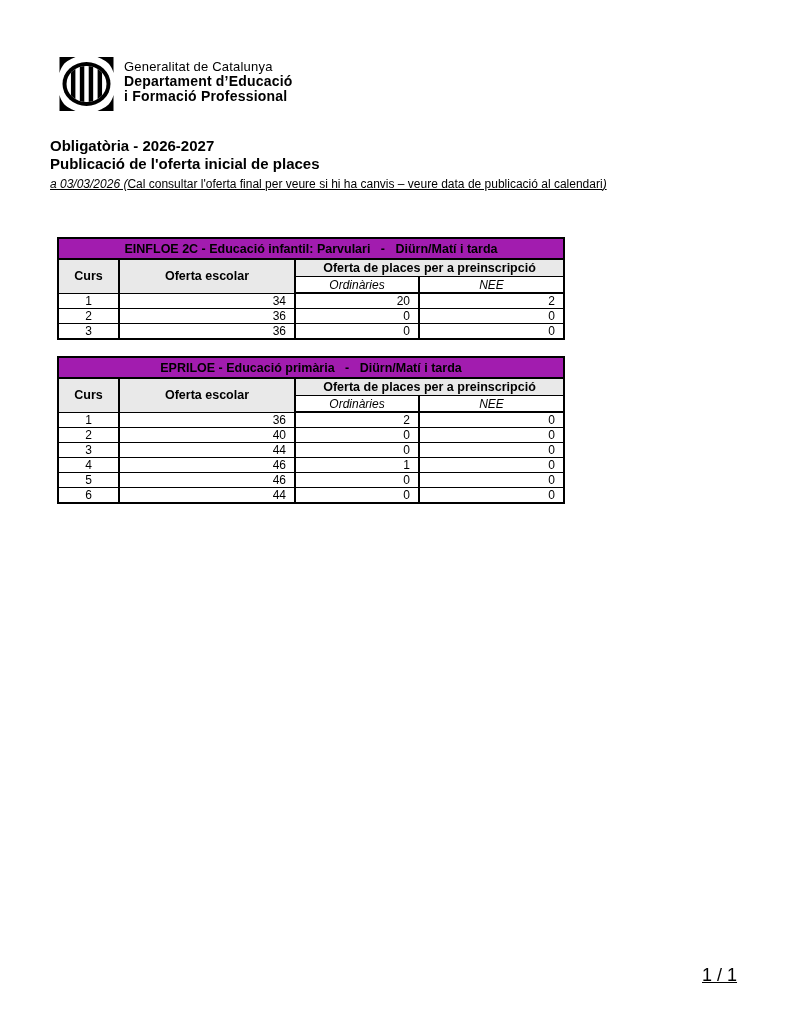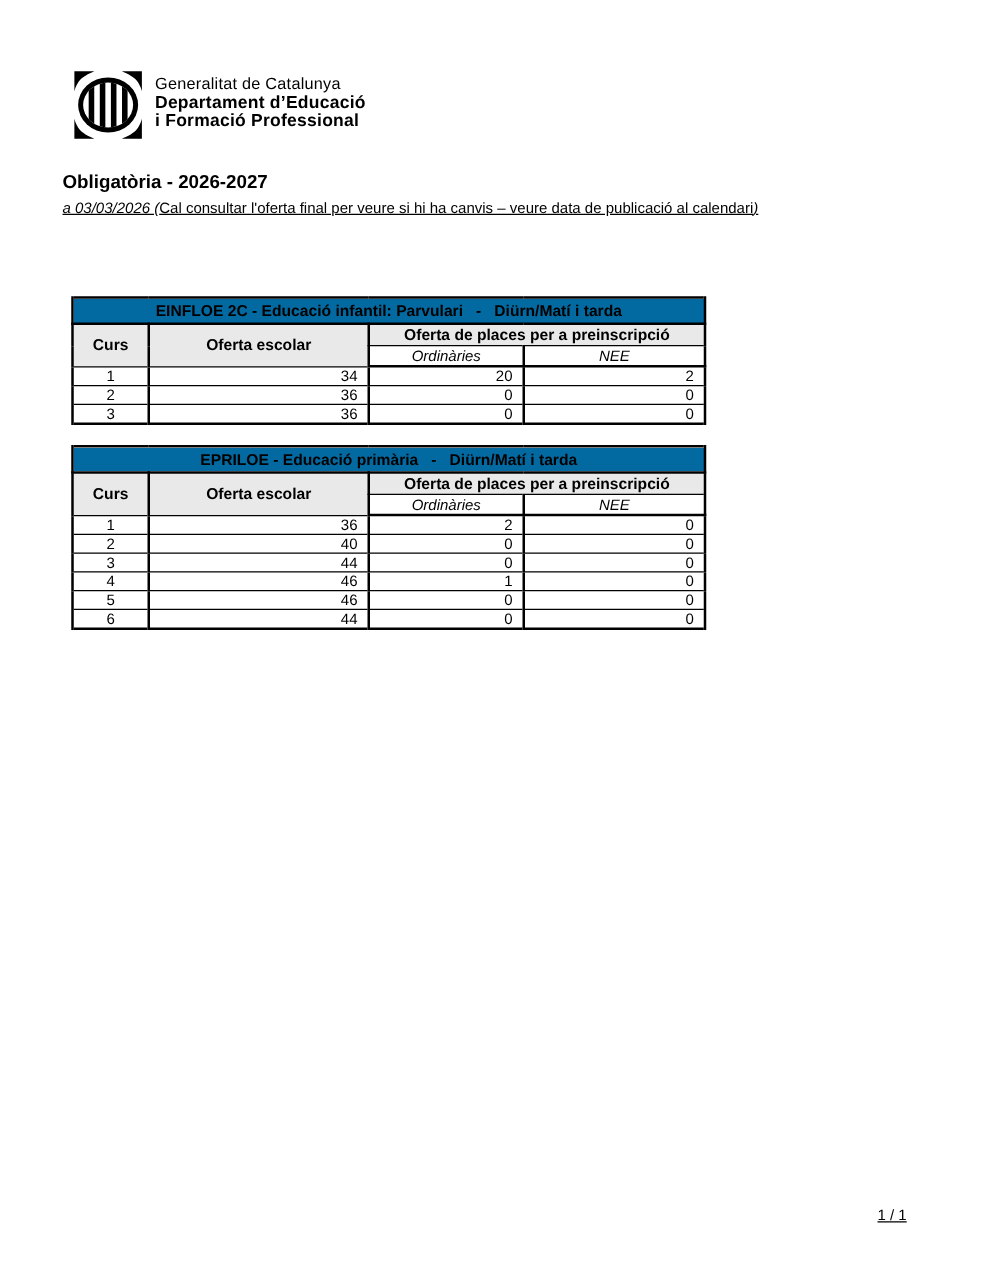--- a/index.html
+++ b/index.html
@@ -80,21 +80,21 @@
   .offer-table td, .offer-table th {
     border: 1px solid #000;
     padding: 0;
     overflow: hidden;
     white-space: nowrap;
   }
   .offer-table { border: 2px solid #000; }
   .offer-table td { border-left-width: 2px; border-right-width: 2px; }
 
   .t-title {
-    background: #0369a1;
+    background: #a21caf;
     font-weight: bold;
     text-align: center;
     height: 19px;
     font-size: 12.5px;
     border-bottom-width: 2px !important;
   }
   .t-head {
     background: #e9e9e9;
     font-weight: bold;
     text-align: center;
@@ -110,21 +110,21 @@
   }
   .t-data { height: 14px; }
   .cell-curs { text-align: center; }
   .cell-num { text-align: right; padding-right: 8px !important; }
 
   
   .footer-page {
     position: absolute;
     left: 702px;
     top: 965px;
-    font-size: 12px;
+    font-size: 18px;
     text-decoration: underline;
   }
 </style>
 </head>
 <body>
 
 <div class="page">
 
   <div class="logo-block">
     <svg class="logo-svg" width="57" height="56" viewBox="0 0 56 56">
@@ -159,20 +159,21 @@
     <div class="org-text">
       <div class="org-line-1">Generalitat de Catalunya</div>
       <div class="org-line-2">Departament d’Educació</div>
       <div class="org-line-3">i Formació Professional</div>
     </div>
   </div>
 
 
   <div class="title-block">
     <div class="doc-title-1">Obligatòria - 2026-2027</div>
+    <div class="doc-title-2">Publicació de l'oferta inicial de places</div>
     <div class="doc-note"><span class="it">a 03/03/2026 (</span><span>Cal consultar l'oferta final per veure si hi ha canvis – veure data de publicació al calendari</span><span class="it">)</span></div>
   </div>
 
   <table class="offer-table t1">
     <colgroup>
         <col style="width:61px">
         <col style="width:176px">
         <col style="width:124px">
         <col style="width:145px">
       </colgroup>

